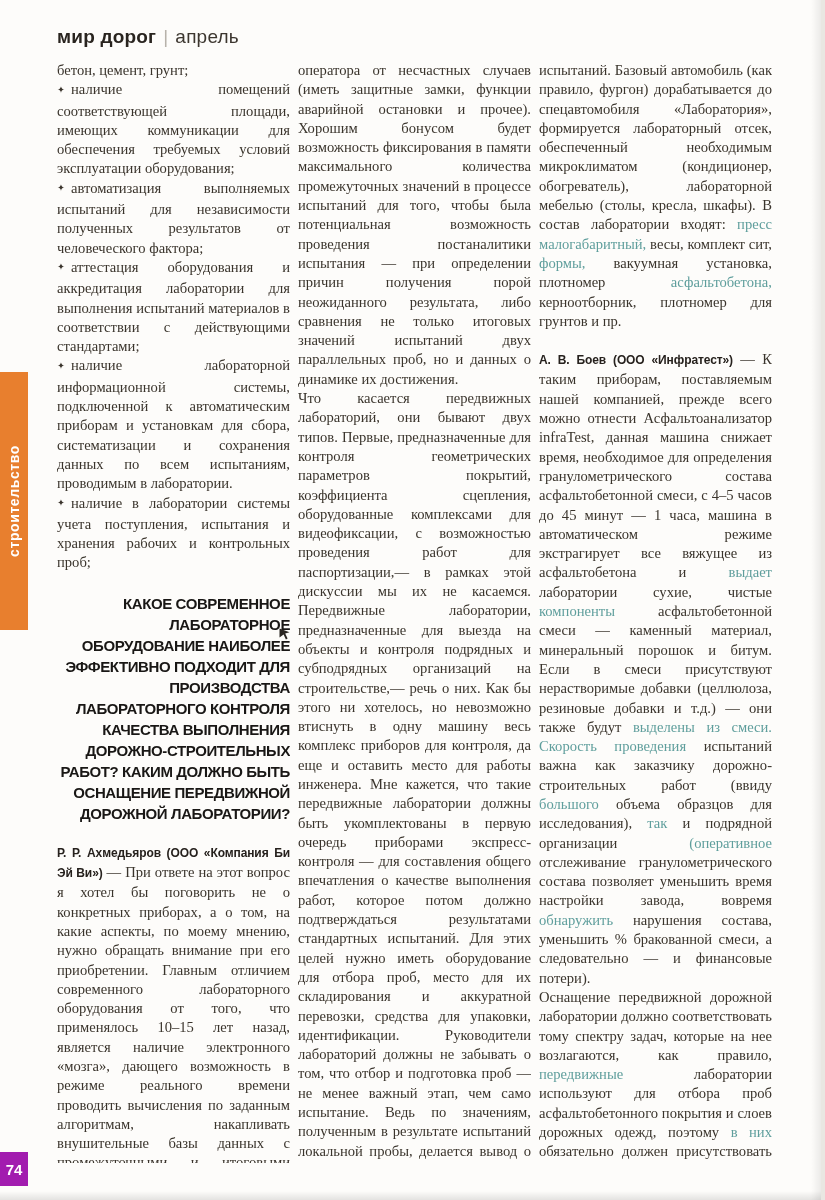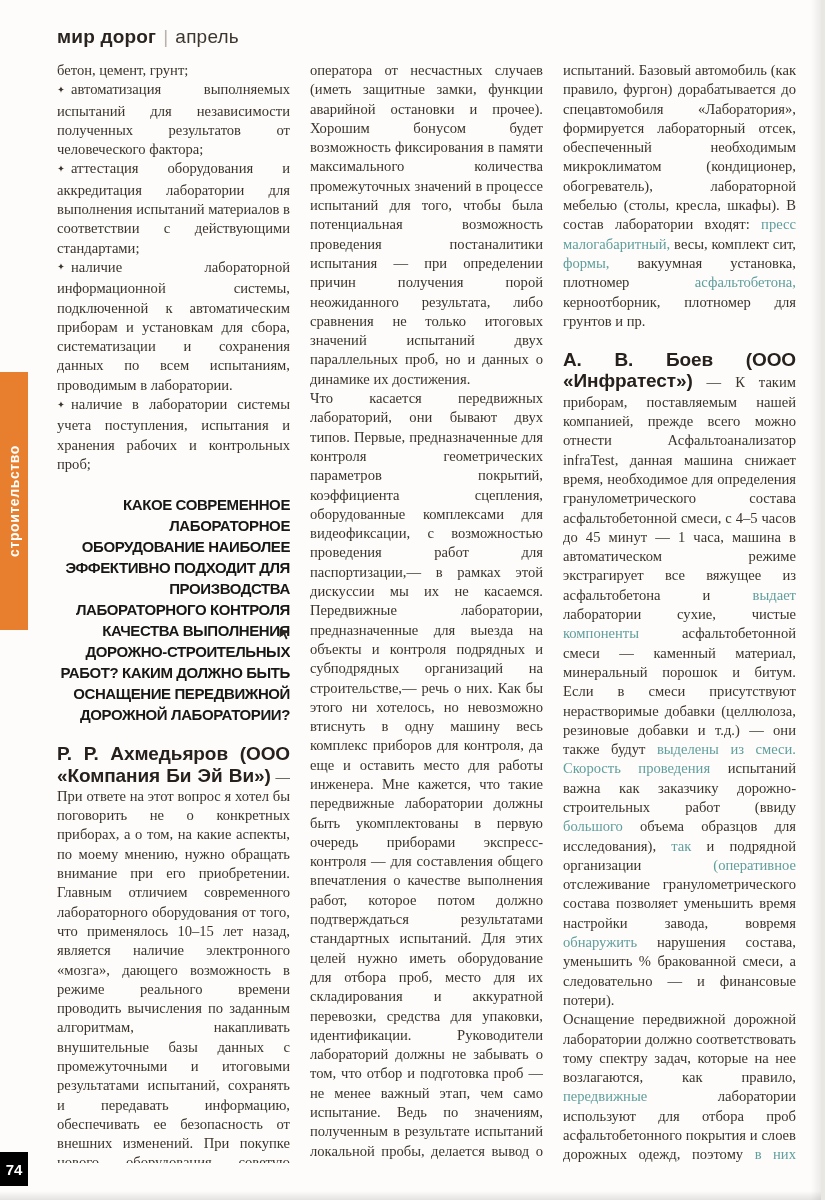--- a/index.html
+++ b/index.html
@@ -7,57 +7,58 @@
   .page{position:relative;width:821px;height:1200px;background:#fdfcfa;overflow:hidden;text-decoration:underline;}
   .edge-right{position:absolute;right:0;top:0;width:10px;height:100%;
     background:linear-gradient(90deg,rgba(0,0,0,0),rgba(0,0,0,0.07));}
   .edge-bottom{position:absolute;left:0;bottom:0;width:100%;height:9px;
     background:linear-gradient(180deg,rgba(0,0,0,0),rgba(0,0,0,0.10));}
   .masthead{position:absolute;left:57px;top:26px;font-family:"Liberation Sans",sans-serif;
     font-size:19px;color:#29241f;letter-spacing:0.2px;}
   .masthead .brand{font-weight:700;}
   .masthead .sep{color:#b7b2aa;font-weight:400;margin:0 7px;}
   .masthead .issue{font-weight:400;color:#3c362f;}
-  .columns{position:absolute;left:57px;top:61px;display:flex;gap:20px;}
+  .columns{position:absolute;left:57px;top:61px;display:flex;gap:8px;}
   .col{width:233px;height:1102px;overflow:hidden;text-align:justify;
     font-size:14.6px;line-height:19.3px;color:#3a342c;}
   .col p{margin:0;}
   .col p.answer{margin-top:19px;}
   .col h2.question{font-family:"Liberation Sans",sans-serif;font-weight:700;
     font-size:15px;line-height:21px;color:#191715;margin:20px 0 18px;
     text-align:right;letter-spacing:-0.4px;}
   .speaker{font-family:"Liberation Sans",sans-serif;font-weight:700;
-    font-size:19px;color:#26211d;letter-spacing:-0.1px;}
+    font-size:12px;color:#26211d;letter-spacing:-0.1px;}
   .bullet-marker{font-size:9.5px;margin-right:6px;position:relative;top:-1.5px;color:#3a342c;}
   .teal{color:#5f9e9c;}
   .section-tab{position:absolute;left:0;top:372px;width:28px;height:258px;background:#e87f2e;}
   .section-tab .label{position:absolute;left:50%;top:50%;
     transform:translate(-50%,-50%) rotate(-90deg);white-space:nowrap;color:#ffffff;
     font-family:"Liberation Sans",sans-serif;font-weight:700;font-size:14px;letter-spacing:0.6px;}
-  .page-badge{position:absolute;left:0;top:1152px;width:28px;height:34px;background:#000000;
+  .page-badge{position:absolute;left:0;top:1152px;width:28px;height:34px;background:#a21caf;
     color:#fff;font-family:"Liberation Sans",sans-serif;font-weight:700;font-size:15px;
     display:flex;align-items:center;justify-content:center;}
   .cursor-icon{position:absolute;left:279px;top:628px;width:11px;height:12px;}
 </style>
 </head>
 <body>
 
 <div class="page">
 
   <div class="masthead">
     <span class="brand">мир дорог</span><span class="sep">|</span><span class="issue">апрель</span>
   </div>
 
   <div class="section-tab">
     <span class="label">строительство</span>
   </div>
 
   <div class="columns">
     <div class="col" id="col-0">
         <p>бетон, цемент, грунт;</p>
+        <p class="bullet"><span class="bullet-marker">✦</span>наличие помещений соответствующей площади, имеющих коммуникации для обеспечения требуемых условий эксплуатации оборудования;</p>
         <p class="bullet"><span class="bullet-marker">✦</span>автоматизация выполняемых испытаний для независимости полученных результатов от человеческого фактора;</p>
         <p class="bullet"><span class="bullet-marker">✦</span>аттестация оборудования и аккредитация лаборатории для выполнения испытаний материалов в соответствии с действующими стандартами;</p>
         <p class="bullet"><span class="bullet-marker">✦</span>наличие лабораторной информационной системы, подключенной к автоматическим приборам и установкам для сбора, систематизации и сохранения данных по всем испытаниям, проводимым в лаборатории.</p>
         <p class="bullet"><span class="bullet-marker">✦</span>наличие в лаборатории системы учета поступления, испытания и хранения рабочих и контрольных проб;</p>
         <h2 class="question">КАКОЕ СОВРЕМЕННОЕ ЛАБОРАТОРНОЕ ОБОРУДОВАНИЕ НАИБОЛЕЕ ЭФФЕКТИВНО ПОДХОДИТ ДЛЯ ПРОИЗВОДСТВА ЛАБОРАТОРНОГО КОНТРОЛЯ КАЧЕСТВА ВЫПОЛНЕНИЯ ДОРОЖНО-СТРОИТЕЛЬНЫХ РАБОТ? КАКИМ ДОЛЖНО БЫТЬ ОСНАЩЕНИЕ ПЕРЕДВИЖНОЙ ДОРОЖНОЙ ЛАБОРАТОРИИ?</h2>
         <p class="answer"><span class="speaker">Р. Р. Ахмедьяров (ООО «Компания Би Эй Ви»)</span> — При ответе на этот вопрос я хотел бы поговорить не о конкретных приборах, а о том, на какие аспекты, по моему мнению, нужно обращать внимание при его приобретении. Главным отличием современного лабораторного оборудования от того, что применялось 10–15 лет назад, является наличие электронного «мозга», дающего возможность в режиме реального времени проводить вычисления по заданным алгоритмам, накапливать внушительные базы данных с промежуточными и итоговыми результатами испытаний, сохранять и передавать информацию, обеспечивать ее безопасность от внешних изменений. При покупке нового оборудования советую выбирать приборы автоматического действия, которые исключали бы ручной труд и визуальную оценку при испытаниях, а вместе с ним и человеческий фактор. При проведении тестов на таких приборах неизбежно повышается воспроизводимость и точность результатов, ведь машина не устает, не забывает, беспристрастна и бескорыстна. Также оно должно работать режиме постоянного самотестирования — например, отслеживать и автоматически регулировать температурные режимы с требуемой точностью, обеспечивать безопасность</p>
       </div>
     <div class="col" id="col-1">
         <p>оператора от несчастных случаев (иметь защитные замки, функции аварийной остановки и прочее). Хорошим бонусом будет возможность фиксирования в памяти максимального количества промежуточных значений в процессе испытаний для того, чтобы была потенциальная возможность проведения постаналитики испытания — при определении причин получения порой неожиданного результата, либо сравнения не только итоговых значений испытаний двух параллельных проб, но и данных о динамике их достижения.</p>
         <p>Что касается передвижных лабораторий, они бывают двух типов. Первые, предназначенные для контроля геометрических параметров покрытий, коэффициента сцепления, оборудованные комплексами для видеофиксации, с возможностью проведения работ для паспортизации,— в рамках этой дискуссии мы их не касаемся. Передвижные лаборатории, предназначенные для выезда на объекты и контроля подрядных и субподрядных организаций на строительстве,— речь о них. Как бы этого ни хотелось, но невозможно втиснуть в одну машину весь комплекс приборов для контроля, да еще и оставить место для работы инженера. Мне кажется, что такие передвижные лаборатории должны быть укомплектованы в первую очередь приборами экспресс-контроля — для составления общего впечатления о качестве выполнения работ, которое потом должно подтверждаться результатами стандартных испытаний. Для этих целей нужно иметь оборудование для отбора проб, место для их складирования и аккуратной перевозки, средства для упаковки, идентификации. Руководители лабораторий должны не забывать о том, что отбор и подготовка проб — не менее важный этап, чем само испытание. Ведь по значениям, полученным в результате испытаний локальной пробы, делается вывод о качестве партии материала или продукции в целом.</p>

